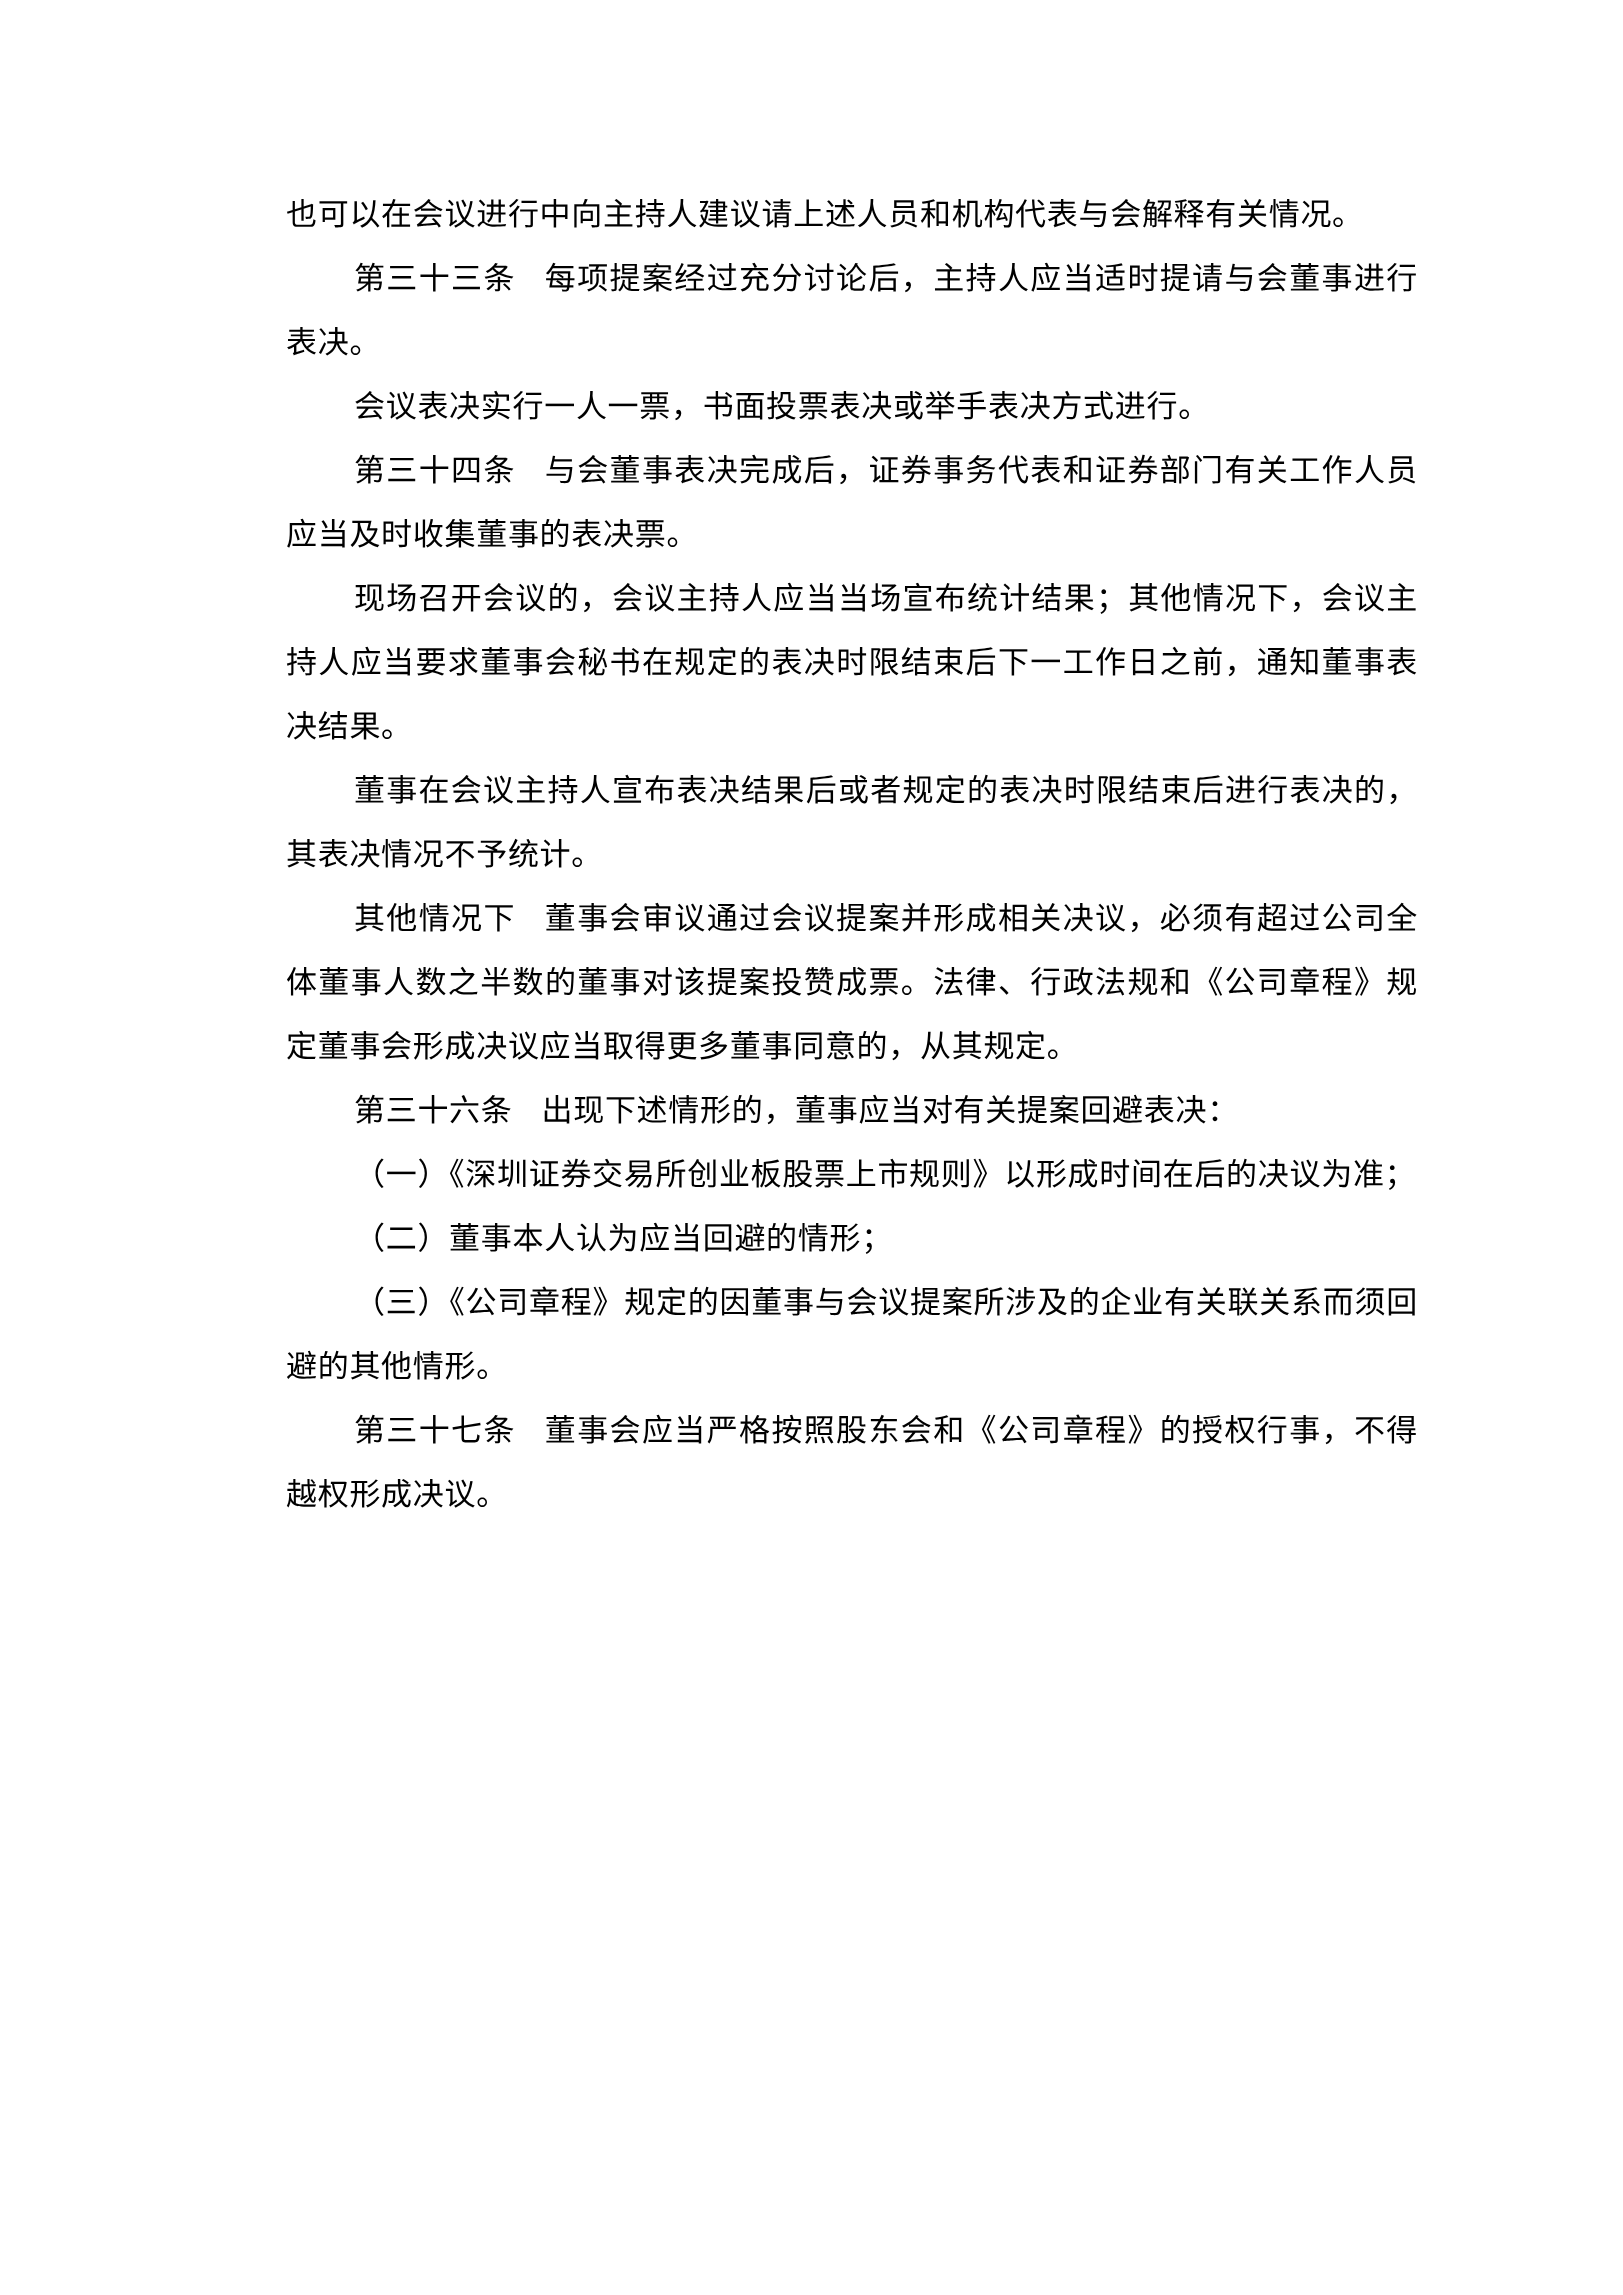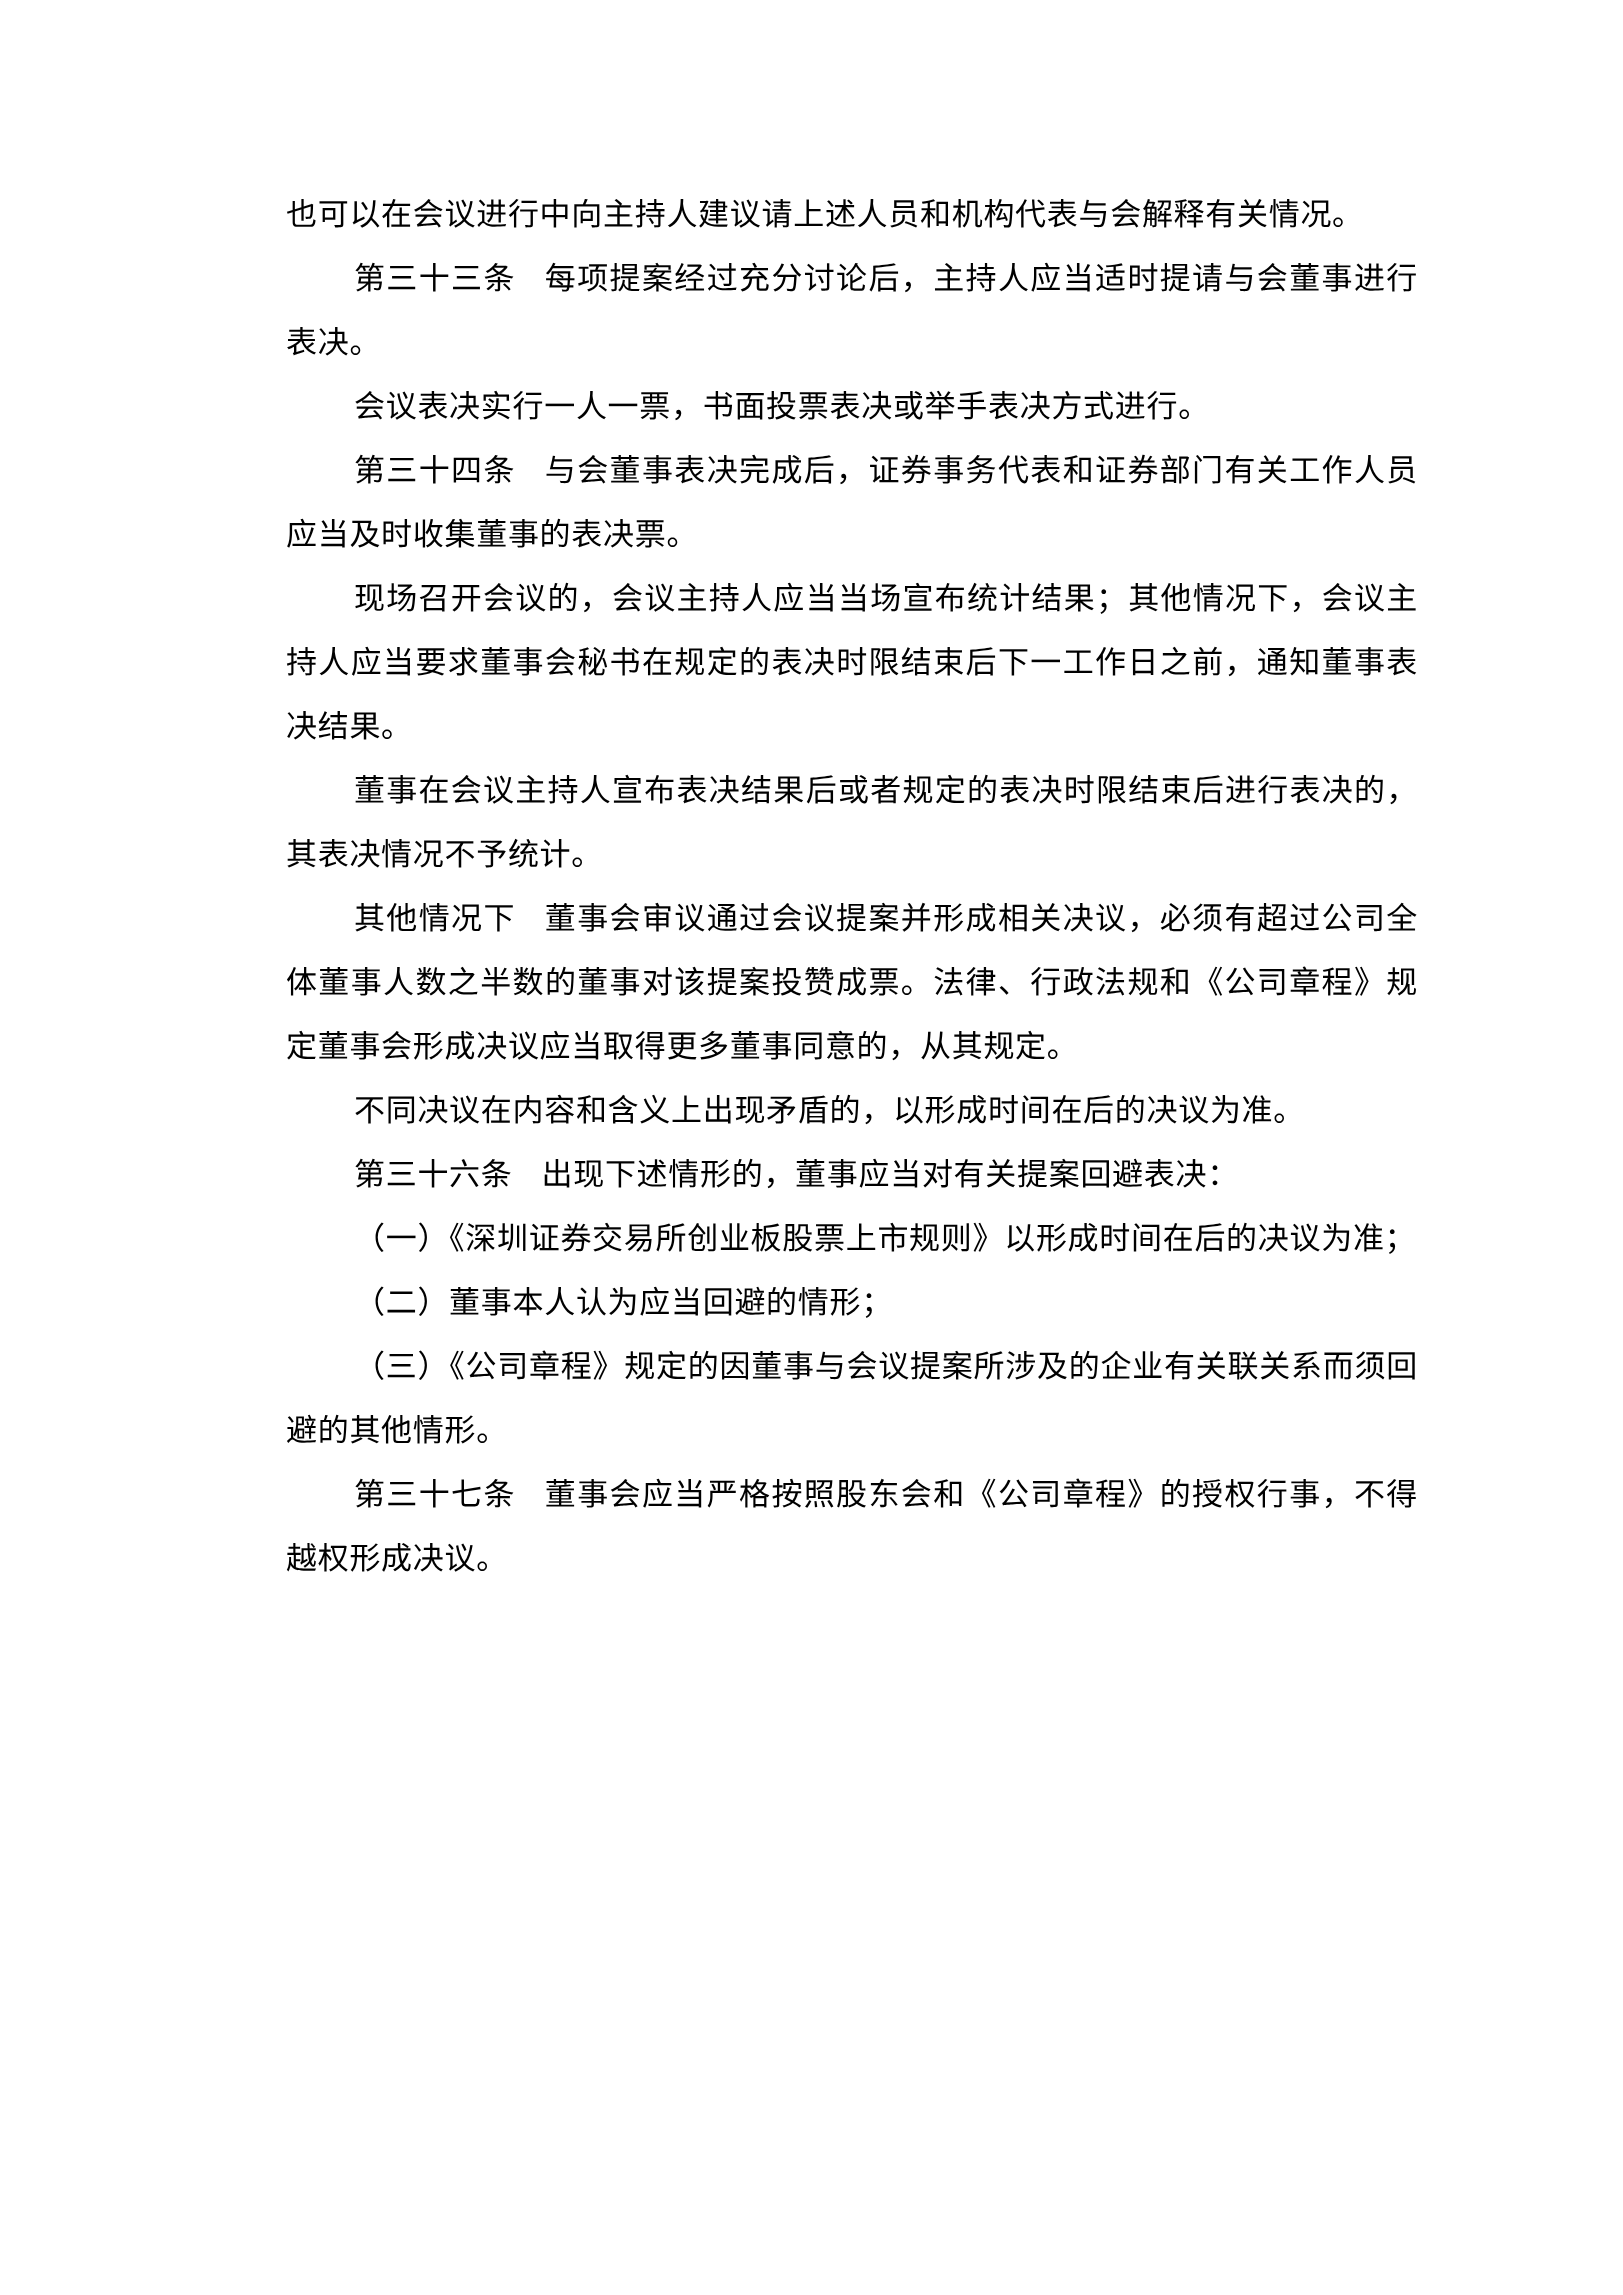--- a/index.html
+++ b/index.html
@@ -58,21 +58,20 @@
 
 
     <p class="indent"><span class="article-no">第三十四条</span><span>与会董事表决完成后，证券事务代表和证券部门有关工作人员应当及时收集董事的表决票。</span></p>
 
     <p class="indent"><span>现场召开会议的，会议主持人应当当场宣布统计结果；其他情况下，会议主持人应当要求董事会秘书在规定的表决时限结束后下一工作日之前，通知董事表决结果。</span></p>
 
     <p class="indent"><span>董事在会议主持人宣布表决结果后或者规定的表决时限结束后进行表决的，其表决情况不予统计。</span></p>
 
     <p class="indent"><span class="article-no">其他情况下</span><span>董事会审议通过会议提案并形成相关决议，必须有超过公司全体董事人数之半数的董事对该提案投赞成票。法律、行政法规和《公司章程》规定董事会形成决议应当取得更多董事同意的，从其规定。</span></p>
 
-    <p class="indent"><span>不同决议在内容和含义上出现矛盾的，以形成时间在后的决议为准。</span></p>
 
     <p class="indent"><span class="article-no">第三十六条</span><span>出现下述情形的，董事应当对有关提案回避表决：</span></p>
 
     <p class="indent"><span>（一）《深圳证券交易所创业板股票上市规则》以形成时间在后的决议为准；</span></p>
 
     <p class="indent"><span>（二）董事本人认为应当回避的情形；</span></p>
 
     <p class="indent"><span>（三）《公司章程》规定的因董事与会议提案所涉及的企业有关联关系而须回避的其他情形。</span></p>
 
 

